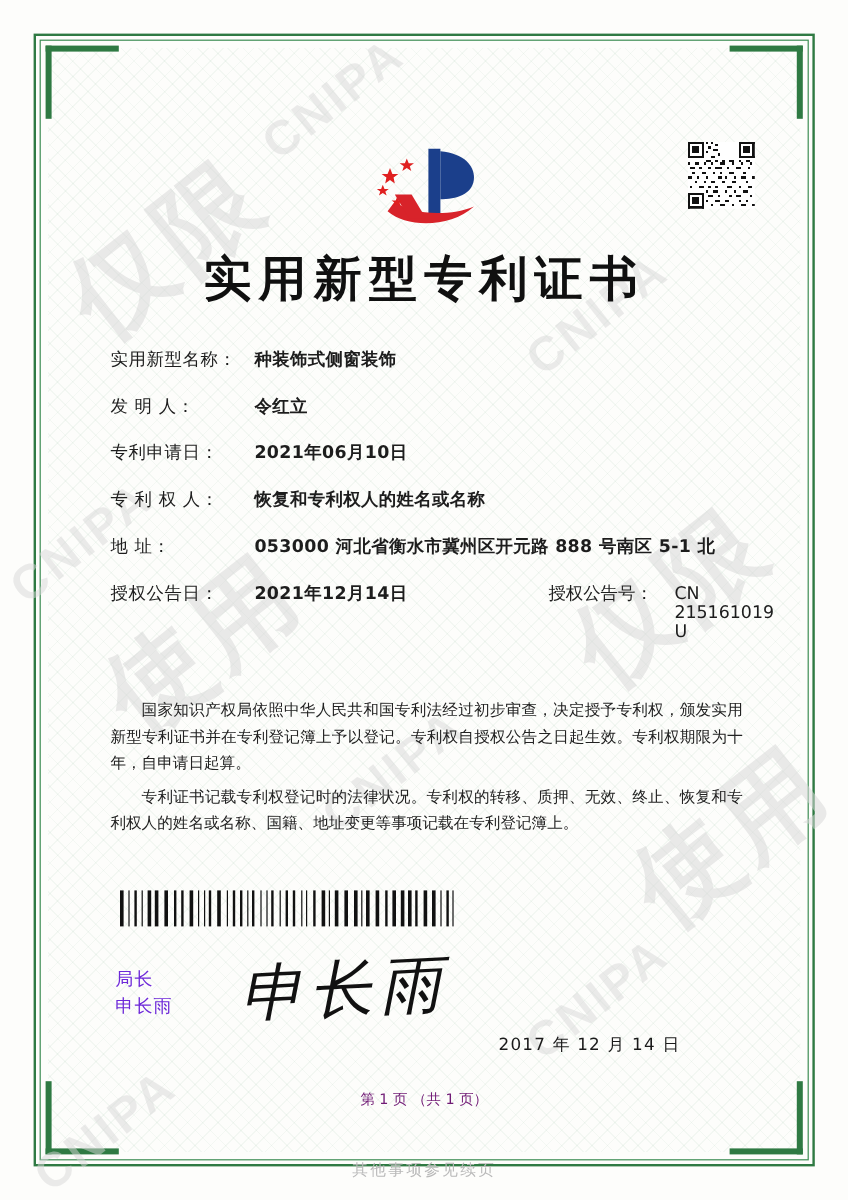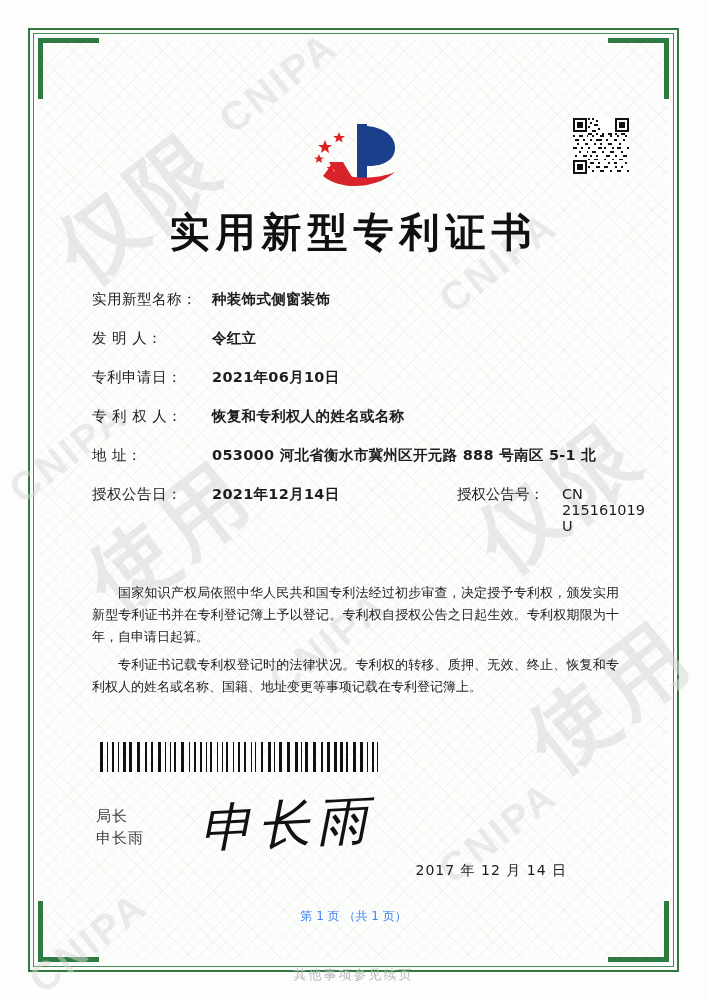--- a/index.html
+++ b/index.html
@@ -209,21 +209,21 @@
     vertical-align: top;
   }
 
   
   #director-block {
     position: absolute;
     left: 96px;
     top: 805px;
     font-size: 15px;
     line-height: 22px;
-    color: #404040;
+    color: #6d28d9;
     font-family: "DejaVu Sans", sans-serif;
     letter-spacing: 1px;
   }
   #signature {
     position: absolute;
     left: 200px;
     top: 790px;
     font-size: 52px;
     color: #111;
     font-family: "DejaVu Serif", serif;
@@ -241,21 +241,21 @@
     letter-spacing: 1px;
   }
 
   #page-footer {
     position: absolute;
     left: 0;
     right: 0;
     top: 908px;
     text-align: center;
     font-size: 12px;
-    color: #3b82f6;
+    color: #701a75;
     font-family: "DejaVu Sans", sans-serif;
   }
 
   #bottom-note {
     position: absolute;
     left: 0;
     right: 0;
     bottom: 16px;
     text-align: center;
     font-size: 13px;

